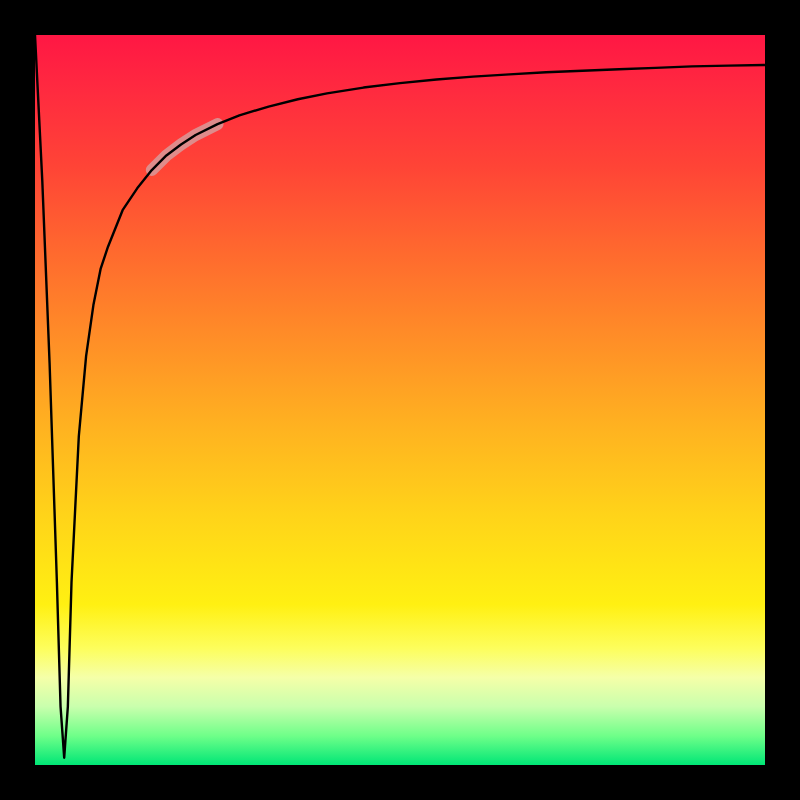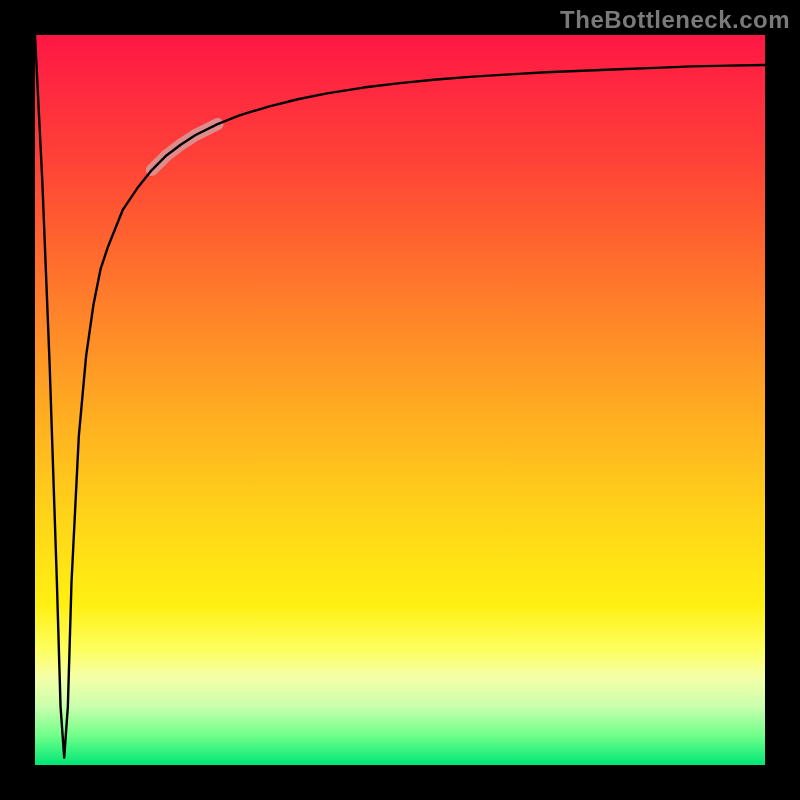--- a/index.html
+++ b/index.html
@@ -58,21 +58,20 @@
     font-size: 24px;
     font-weight: 600;
     letter-spacing: 0.5px;
     user-select: none;
   }
 </style>
 </head>
 <body>
 
 <div class="frame">
-  <div class="watermark">TheBottleneck.com</div>
 
   <div class="plot">
     <div class="gradient"></div>
     <svg class="curve-svg" viewBox="0 0 730 730" preserveAspectRatio="none">
       <path d="M116.80 135.05 L131.40 120.45 L146.00 109.50 L160.60 100.01 L182.50 89.06" fill="none" stroke="#d89a9a" stroke-width="12" stroke-linecap="round" opacity="0.85"></path>
       <path d="M0.00 0.00 L7.30 146.00 L14.60 328.50 L21.90 547.50 L25.55 671.60 L29.20 722.70 L32.85 671.60 L36.50 547.50 L43.80 401.50 L51.10 321.20 L58.40 270.10 L65.70 233.60 L73.00 211.70 L87.60 175.20 L102.20 153.30 L116.80 135.05 L131.40 120.45 L146.00 109.50 L160.60 100.01 L182.50 89.06 L204.40 80.30 L233.60 71.54 L262.80 64.24 L292.00 58.40 L328.50 52.56 L365.00 48.18 L401.50 44.53 L438.00 41.61 L474.50 39.42 L511.00 37.23 L547.50 35.77 L584.00 34.31 L620.50 32.85 L657.00 31.39 L693.50 30.66 L730.00 29.93" fill="none" stroke="#000" stroke-width="2.4" stroke-linejoin="round"></path>
     </svg>
   </div>
 </div>
 

